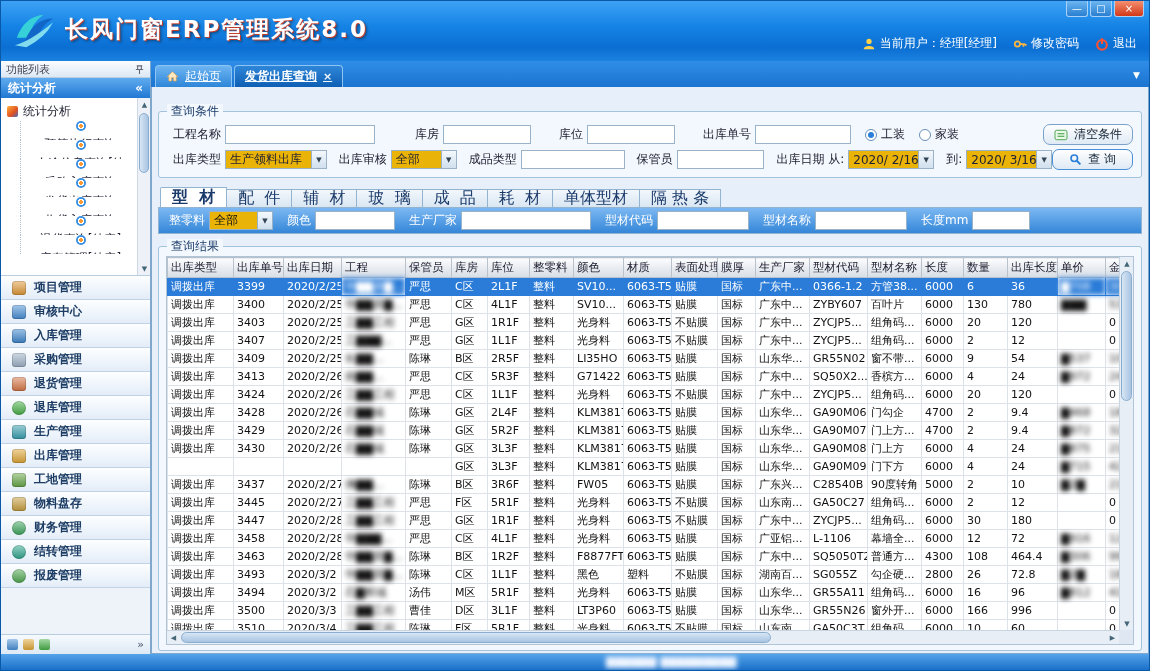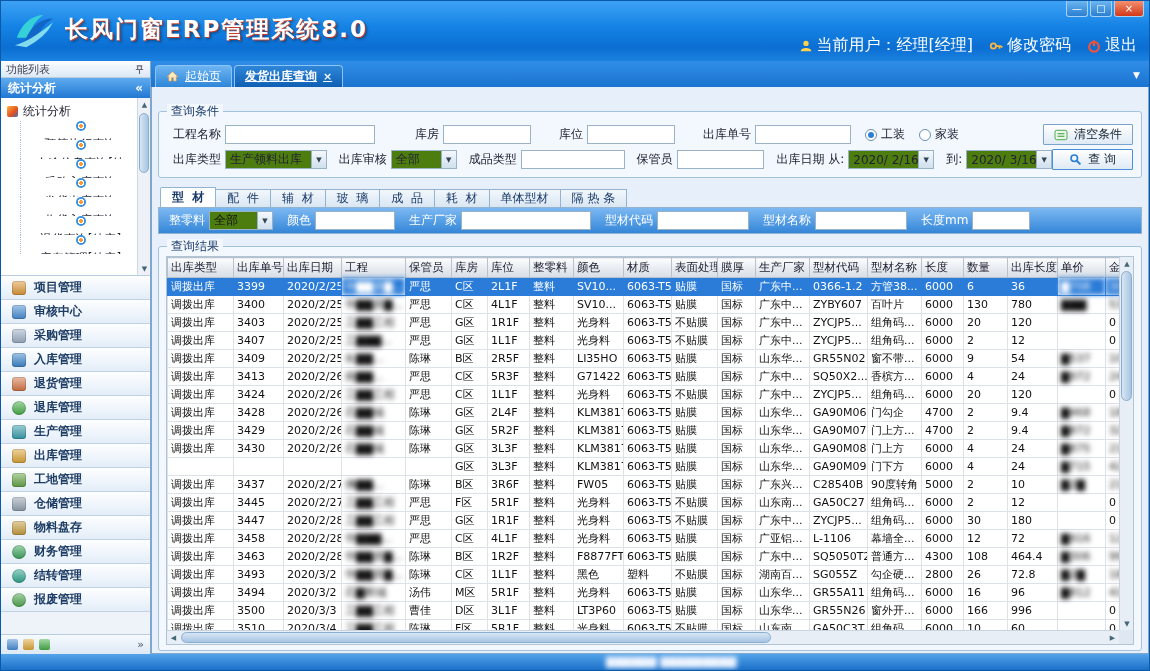--- a/index.html
+++ b/index.html
@@ -10,21 +10,21 @@
   
   .titlebar { height:60px; flex:none; position:relative;
     background:linear-gradient(180deg,#3da2f5 0%,#1583e5 42%,#0b6ed2 78%,#1b82e0 100%); }
   .logo { position:absolute; left:10px; top:8px; width:46px; height:42px; }
   .app-title { position:absolute; left:64px; top:13px; font-size:23px; font-weight:bold; color:#fff;
     letter-spacing:2px; text-shadow:1px 1px 0 #c04030, 2px 2px 3px rgba(0,0,0,.45); white-space:nowrap; }
   .win-controls { position:absolute; top:0; right:5px; display:flex; gap:2px; }
   .win-btn { width:22px; height:16px; font-size:10px; line-height:1; color:#fff; display:flex; align-items:center; justify-content:center;
     background:linear-gradient(#6cb6f2,#2a7fd0); border:1px solid #aad2f8; border-top:none; border-radius:0 0 3px 3px; cursor:pointer; }
   .win-btn.close { background:linear-gradient(#f49070,#d23818); width:30px; }
-  .user-area { position:absolute; right:12px; top:34px; display:flex; align-items:flex-end; color:#fff; font-size:16px; white-space:nowrap; }
+  .user-area { position:absolute; right:12px; top:34px; display:flex; align-items:flex-end; color:#fff; font-size:12px; white-space:nowrap; }
   .user-seg { display:flex; align-items:center; gap:4px; margin-left:16px; cursor:pointer; }
   .user-seg svg { display:block; }
 
   
   .main { flex:1; display:flex; min-height:0; }
 
   
   .sidebar { width:150px; flex:none; display:flex; flex-direction:column; background:#eef3fa; border-right:1px solid #7fa8cc; }
   .panel-title { height:17px; flex:none; background:linear-gradient(#fbfdff,#dce8f5); border-bottom:1px solid #b8cde0;
     font-size:11px; color:#445; display:flex; align-items:center; justify-content:space-between; padding:0 5px; }
@@ -62,33 +62,33 @@
   .tabbar-arrow { position:absolute; right:9px; bottom:7px; color:#fff; font-size:9px; cursor:pointer; }
   .workspace { flex:1; min-height:0; background:#e7f0fa; border:1px solid #7fa8cc; border-top:none; padding:16px 6px 2px; display:flex; flex-direction:column; }
 
   .groupbox { position:relative; border:1px solid #a3c2dc; border-radius:3px; background:#f2f8fd; }
   .gb-label { position:absolute; top:-8px; left:8px; background:#f2f8fd; padding:0 4px; font-size:12px; color:#1a3a6a; line-height:14px; }
   .query-group { margin-top:8px; flex:none; padding:10px 8px 5px; }
   .qrow { display:flex; align-items:center; height:25px; font-size:12px; color:#223; white-space:nowrap; }
   .qrow .lab { margin:0 4px 0 12px; }
   .qrow .lab.first { margin-left:6px; }
   .tb { height:19px; border:1px solid #9ab2c8; background:#fff; font-size:12px; padding:0 4px; display:inline-flex; align-items:center; overflow:hidden; cursor:text; }
-  .select { position:relative; height:19px; border:1px solid #9ab2c8; background:#4d7c0f; font-size:12px; padding:0 17px 0 4px; display:inline-flex; align-items:center; overflow:hidden; cursor:pointer; white-space:nowrap; }
+  .select { position:relative; height:19px; border:1px solid #9ab2c8; background:#eab308; font-size:12px; padding:0 17px 0 4px; display:inline-flex; align-items:center; overflow:hidden; cursor:pointer; white-space:nowrap; }
   .dd { position:absolute; right:0; top:0; width:15px; height:100%; background:linear-gradient(#f4f8fc,#d0e0ee); border-left:1px solid #9ab2c8;
     display:flex; align-items:center; justify-content:center; font-size:7px; color:#345; }
   .radio { display:inline-flex; align-items:center; gap:4px; margin-left:14px; font-size:12px; cursor:pointer; }
   .rb { width:12px; height:12px; border:1px solid #6890b8; border-radius:50%; background:#fff; position:relative; flex:none; }
   .rb.on::after { content:""; position:absolute; inset:2px; background:#2a7fd8; border-radius:50%; }
-  .btn { display:inline-flex; align-items:center; gap:6px; border:1px solid #7aa2cc; border-radius:1px;
+  .btn { display:inline-flex; align-items:center; gap:6px; border:1px solid #7aa2cc; border-radius:7px;
     background:linear-gradient(#fefefe,#dfeaf5); font-size:12px; color:#123; padding:0 10px; height:21px; cursor:pointer; white-space:nowrap; }
   .btn.primary { border-color:#4a90d8; padding:0 16px; }
   .push { margin-left:auto; }
 
   .mat-tabs { display:flex; align-items:flex-end; margin-top:9px; padding-left:2px; height:21px; flex:none; }
-  .mat-tab { height:19px; padding:0 11px; display:flex; align-items:center; font-size:12px; color:#1a3a6a; white-space:pre;
+  .mat-tab { height:19px; padding:0 11px; display:flex; align-items:center; font-size:16px; color:#1a3a6a; white-space:pre;
     background:linear-gradient(#f2f7fc,#d9e6f2); border:1px solid #93b4d0; border-left:none; cursor:pointer; }
   .mat-tab:first-child { border-left:1px solid #93b4d0; border-radius:2px 0 0 0; }
   .mat-tab.active { height:21px; background:#fff; font-weight:bold; border-bottom:1px solid #fff; }
 
   .filter-bar { height:27px; flex:none; background:linear-gradient(#7cb8f2,#3486d8); border:1px solid #93b4d0; margin-top:-1px;
     display:flex; align-items:center; padding:0 8px; font-size:12px; color:#fff; white-space:nowrap; }
   .filter-bar .flab { margin:0 4px 0 14px; }
   .filter-bar .flab.first { margin-left:2px; }
 
   .results-group { margin-top:12px; flex:1; min-height:0; display:flex; flex-direction:column; padding:9px 7px 5px; }
@@ -214,50 +214,46 @@
       <div class="menu" id="menu">
           <div class="menu-item">
             <span class="menu-icon" style="background-color: rgb(224, 154, 58);"></span>
             <span>项目管理</span>
           </div>
           <div class="menu-item">
             <span class="menu-icon" style="background-color: rgb(74, 144, 216);"></span>
             <span>审核中心</span>
           </div>
           <div class="menu-item">
+            <span class="menu-icon" style="background-color: rgb(63, 136, 207);"></span>
+            <span>入库管理</span>
+          </div>
+          <div class="menu-item">
             <span class="menu-icon" style="background-color: rgb(159, 178, 200);"></span>
             <span>采购管理</span>
           </div>
           <div class="menu-item">
-            <span class="menu-icon" style="background-color: rgb(63, 136, 207);"></span>
-            <span>入库管理</span>
-          </div>
-          <div class="menu-item">
             <span class="menu-icon" style="background-color: rgb(216, 120, 72);"></span>
             <span>退货管理</span>
           </div>
           <div class="menu-item">
             <span class="menu-icon circle" style="background-color: rgb(72, 176, 72);"></span>
             <span>退库管理</span>
           </div>
           <div class="menu-item">
             <span class="menu-icon" style="background-color: rgb(56, 160, 176);"></span>
             <span>生产管理</span>
           </div>
           <div class="menu-item">
             <span class="menu-icon" style="background-color: rgb(224, 168, 56);"></span>
             <span>出库管理</span>
           </div>
           <div class="menu-item">
             <span class="menu-icon" style="background-color: rgb(104, 168, 72);"></span>
             <span>工地管理</span>
-          </div>
-          <div class="menu-item">
-            <span class="menu-icon" style="background-color: rgb(152, 164, 180);"></span>
-            <span>仓储管理</span>
           </div>
           <div class="menu-item">
             <span class="menu-icon" style="background-color: rgb(200, 160, 64);"></span>
             <span>物料盘存</span>
           </div>
           <div class="menu-item">
             <span class="menu-icon circle" style="background-color: rgb(64, 168, 96);"></span>
             <span>财务管理</span>
           </div>
           <div class="menu-item">

